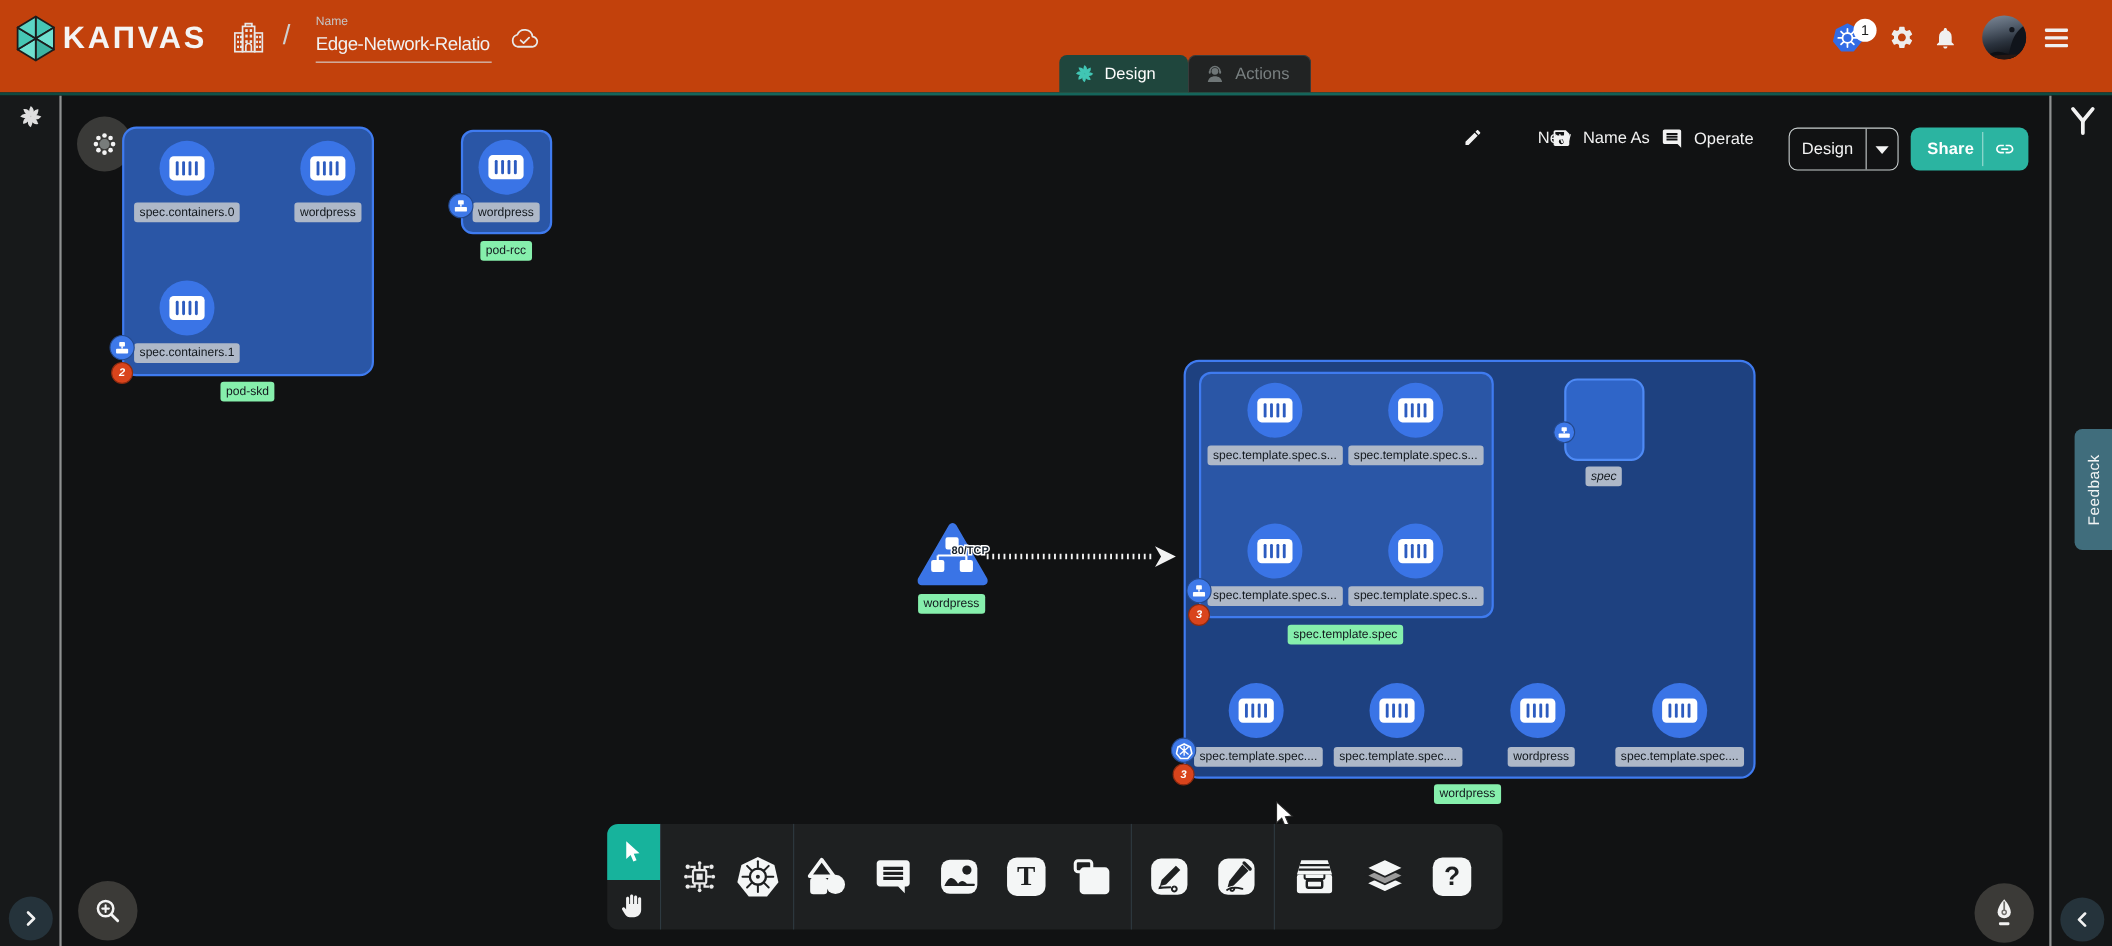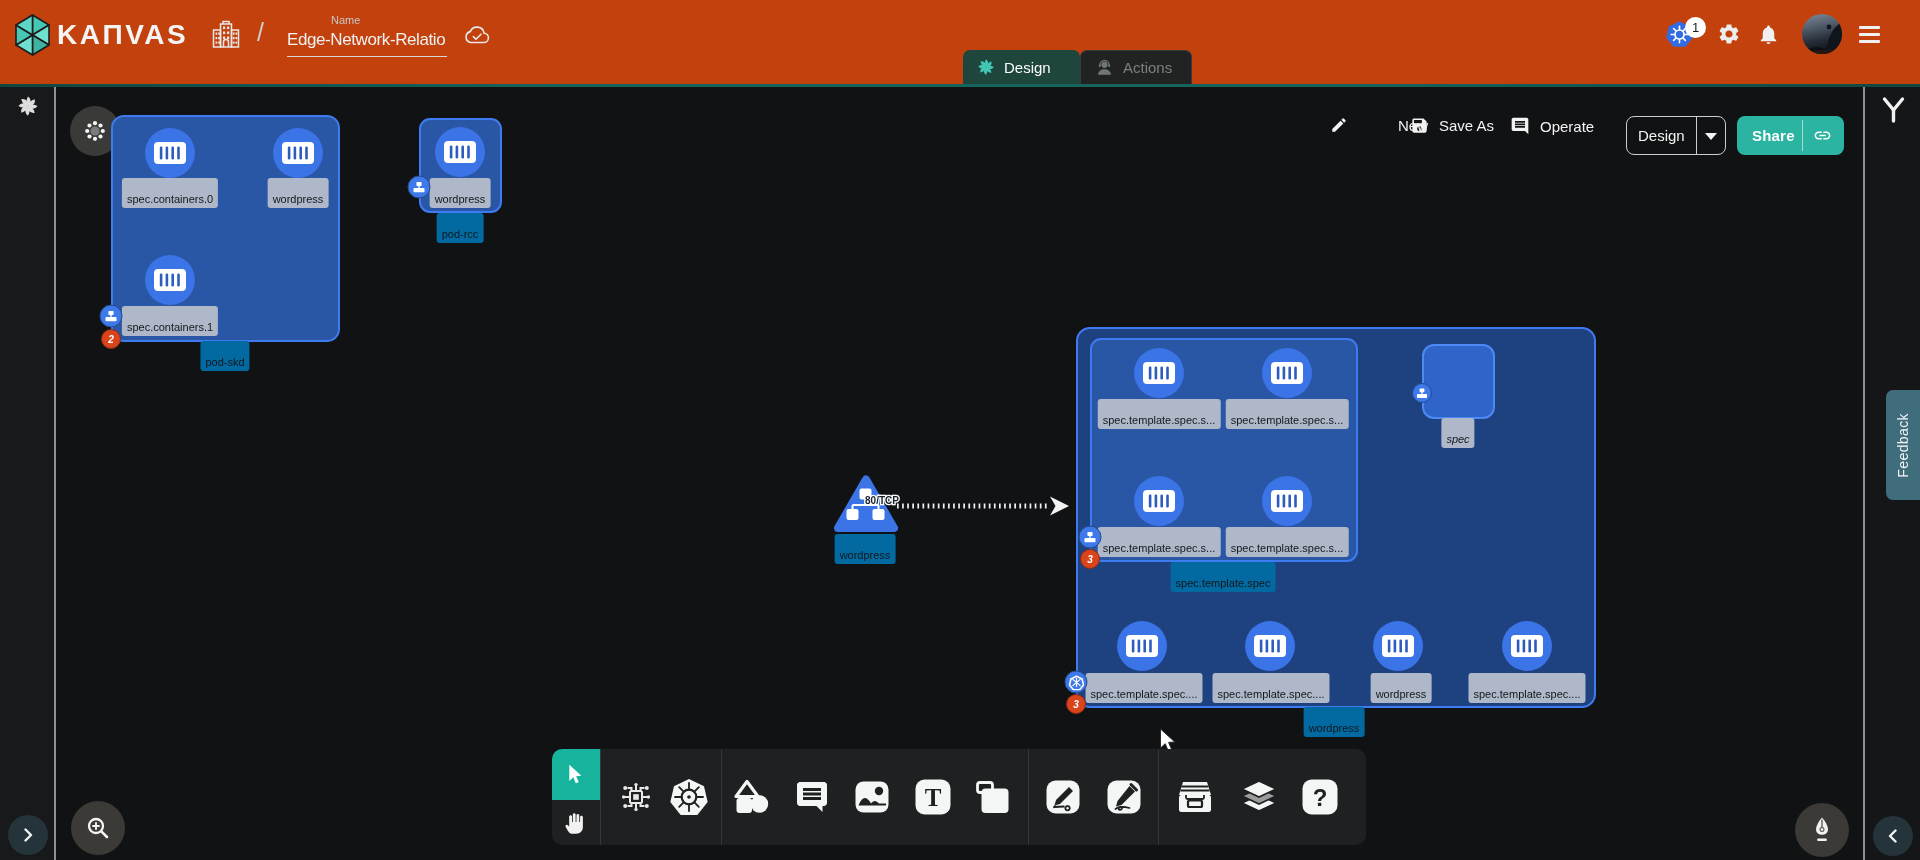--- a/index.html
+++ b/index.html
@@ -8,21 +8,21 @@
          font-family:"Liberation Sans",sans-serif;background:#111213;}
   
   .topbar{position:absolute;left:0;top:0;width:1920px;height:84px;background:#c2410c;}
   .teal-line{position:absolute;left:0;top:84px;width:1920px;height:3px;
              background:linear-gradient(90deg,#0e4840,#15655b 30%,#15655b 70%,#0e4840);}
   .logo{position:absolute;left:14px;top:14px;width:37px;height:42px;}
   .wordmark{position:absolute;left:57px;top:19px;font-size:28px;font-weight:800;
             letter-spacing:2.5px;color:#f4f4f4;}
   .org-icon{position:absolute;left:211px;top:20px;}
   .crumb-slash{position:absolute;left:257px;top:18px;font-size:25px;color:#cfcfcf;font-weight:300;}
-  .name-label{position:absolute;left:287px;top:14px;font-size:11px;color:#c6c6c6;margin-left:44px;}
+  .name-label{position:absolute;left:287px;top:14px;font-size:11px;color:#c6c6c6;}
   .name-value{position:absolute;left:287px;top:30px;width:159px;font-size:17px;letter-spacing:-0.4px;color:#f1f1f1;
               background:transparent;border:none;outline:none;padding:0;white-space:nowrap;}
   .name-underline{position:absolute;left:287px;top:56px;width:160px;height:1px;background:#d6d6d6;}
   .cloud-icon{position:absolute;left:464px;top:25px;}
   
   .tab{position:absolute;top:50px;height:34px;display:flex;align-items:center;border-radius:7px 7px 0 0;}
   .tab-design{left:963px;width:117px;background:#1f463d;}
   .tab-operate{left:1080px;width:112px;background:#212323;border:1px solid #383b3b;border-bottom:none;}
   .tab .tab-ic{margin-left:14px;display:flex;align-items:center;}
   .tab-label{margin-left:9px;font-size:15px;}
@@ -70,22 +70,22 @@
   .share-btn .share-sep{position:absolute;left:65px;top:4px;width:1px;height:31px;background:rgba(255,255,255,.55);}
   .share-btn .share-link{position:absolute;left:76px;top:10px;}
   
   .kgroup{position:absolute;border:2px solid #3f7bf0;border-radius:13px;}
   .g-outer{background:#1e4180;}
   .g-mid{background:#2a56a6;}
   .g-spec{background:#2f65c8;border-color:#4e8af5;}
   .knode{position:absolute;width:50px;height:50px;margin:-25px 0 0 -25px;border-radius:50%;
          background:#3a74e6;display:flex;align-items:center;justify-content:center;}
   .chip{position:absolute;transform:translate(-50%,-50%);font-size:11px;color:#12181d;
-        background:#aeb8c8;padding:15px 5px 2px;border-radius:3px;white-space:nowrap;line-height:13px;}
-  .chip.on-dark{background:#0369a1;}
+        background:#aeb8c8;padding:3px 5px 2px;border-radius:3px;white-space:nowrap;line-height:13px;}
+  .chip.on-dark{background:#86efac;}
   .nbadge{position:absolute;transform:translate(-50%,-50%);border-radius:50%;
           display:flex;align-items:center;justify-content:center;}
   .nbadge.blue{width:23px;height:23px;background:#3e79e9;border:1px solid #24498c;}
   .nbadge.red{width:20px;height:20px;background:#d9441c;border:1px solid #8e2b10;
               color:#fff;font-size:10px;font-weight:700;font-style:italic;}
   .edge-svg{position:absolute;left:0;top:0;pointer-events:none;z-index:5;}
   .tri-node{position:absolute;left:834px;top:387px;}
   .mouse-cursor{position:absolute;left:1159px;top:641px;}
   
   .dock{position:absolute;left:552px;top:662px;width:814px;height:96px;background:#1e2021;border-radius:10px;}
@@ -265,21 +265,21 @@
     <div class="action-item" style="left:1330px;gap:40px;">
       <svg width="18" height="18" viewBox="0 0 24 24" fill="#f2f2f2">
         <path d="M3 17.25V21h3.75L17.81 9.94l-3.75-3.75L3 17.25zM20.71 7.04c.39-.39.39-1.02 0-1.41l-2.34-2.34c-.39-.39-1.02-.39-1.41 0l-1.83 1.83 3.75 3.75 1.83-1.83z"></path>
       </svg>
       <span class="lbl">New</span>
     </div>
     <div class="action-item" style="left:1410px;">
       <svg width="19" height="19" viewBox="0 0 24 24" fill="#f2f2f2">
         <path d="M17 3H5c-1.11 0-2 .9-2 2v14c0 1.1.89 2 2 2h14c1.1 0 2-.9 2-2V7l-4-4zm-5 16c-1.66 0-3-1.34-3-3s1.34-3 3-3 3 1.34 3 3-1.34 3-3 3zm3-10H5V5h10v4z"></path>
       </svg>
-      <span class="lbl">Save As</span>
+      <span class="lbl">Name As</span>
     </div>
     <div class="action-item" style="left:1510px;">
       <svg width="20" height="20" viewBox="0 0 24 24" fill="#f2f2f2">
         <path d="M21.99 4c0-1.1-.89-2-1.99-2H4c-1.1 0-2 .9-2 2v12c0 1.1.9 2 2 2h14l4 4-.01-18zM18 14H6v-2h12v2zm0-3H6V9h12v2zm0-3H6V6h12v2z"></path>
       </svg>
       <span class="lbl">Operate</span>
     </div>
     <div class="actions-dd">
       <span class="lbl">Design</span>
       <span class="dd-sep"></span>

